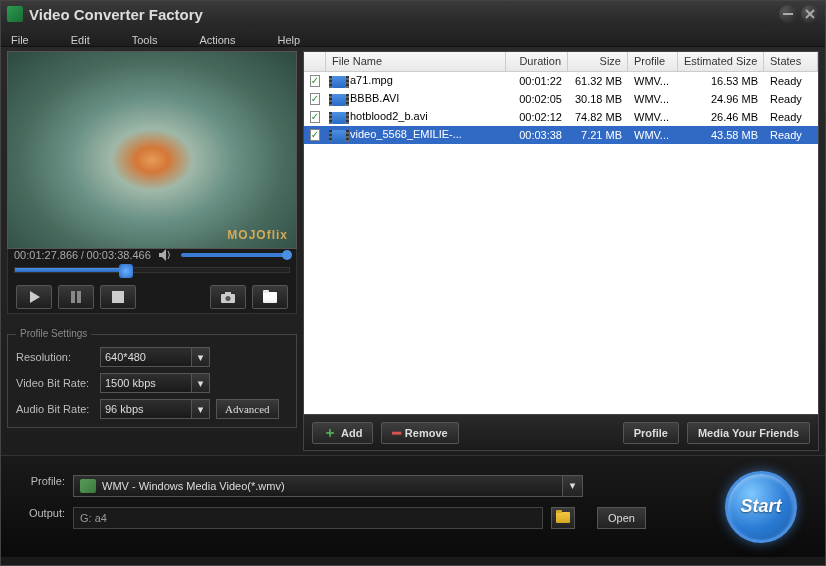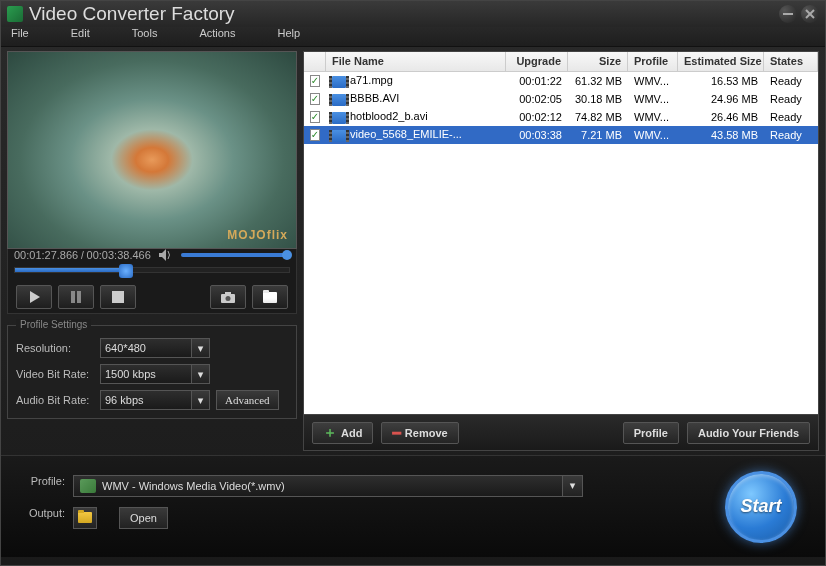--- a/index.html
+++ b/index.html
@@ -1,52 +1,52 @@
 <!DOCTYPE html>
 <html><head>
 <meta charset="utf-8">
 <style>
 * { margin: 0; padding: 0; box-sizing: border-box; font-family: Tahoma, Arial, sans-serif; font-size: 11px; }
 body { background: #000; width: 826px; height: 566px; overflow: hidden; }
 .window { width: 826px; height: 566px; background: linear-gradient(#2a2a2a, #1a1a1a); border: 1px solid #444; }
 .titlebar { height: 26px; background: linear-gradient(#3a3a3a, #262626); display: flex; align-items: center; padding: 0 6px; color: #ddd; }
 .titlebar .logo { width: 16px; height: 16px; background: linear-gradient(135deg,#2a9d4f,#1a6b35); border-radius: 2px; margin-right: 6px; position: relative; }
-.titlebar .title { font-weight: normal; font-size: 19px; flex: 1; }
+.titlebar .title { font-weight: bold; font-size: 15px; flex: 1; }
 .titlebar .wbtn { width: 18px; height: 18px; border-radius: 50%; background: radial-gradient(circle at 30% 30%, #555, #222); margin-left: 4px; display: flex; align-items: center; justify-content: center; color: #aaa; cursor: pointer; }
-.menubar { height: 20px; background: linear-gradient(#282828,#1e1e1e); display: flex; align-items: flex-start; padding: 0 10px; color: #ccc; border-bottom: 1px solid #111; }
+.menubar { height: 20px; background: linear-gradient(#282828,#1e1e1e); display: flex; align-items: flex-end; padding: 0 10px; color: #ccc; border-bottom: 1px solid #111; }
 .menubar span { margin-right: 42px; cursor: pointer; }
 .content { display: flex; height: 408px; padding: 4px 6px; gap: 6px; }
 .left { width: 296px; display: flex; flex-direction: column; }
 .preview-frame { border: 1px solid #555; background: #111; height: 198px; position: relative; overflow: hidden; }
 .preview-img { width: 100%; height: 100%; background: radial-gradient(ellipse at 50% 55%, #e89a5a 0%, #d47838 8%, #9fb8a8 20%, #6a9186 40%, #486b5e 65%, #2d4940 100%); position: relative; }
 .mojo { position: absolute; right: 8px; bottom: 6px; color: #d4a95a; font-size: 12px; font-weight: bold; letter-spacing: 1px; }
 .playbar { background: #1a1a1a; border: 1px solid #333; border-top: none; padding: 0 6px; }
 .timeline { display: flex; align-items: center; color: #aaa; gap: 8px; }
 .timeline .times { font-size: 10px; }
 .vol-icon { width: 14px; height: 12px; }
 .slider { flex: 1; height: 4px; background: #333; border-radius: 2px; position: relative; }
 .slider .fill { position: absolute; left: 0; top: 0; bottom: 0; background: #3a7bd5; border-radius: 2px; }
 .slider .thumb { position: absolute; top: -3px; width: 10px; height: 10px; background: #4a90e2; border-radius: 50%; }
 .scrub { margin-top: 6px; height: 6px; background: #222; position: relative; border: 1px solid #333; }
 .scrub .fill { position: absolute; left: 0; top: 0; bottom: 0; background: linear-gradient(#4a90e2,#2a6bc5); }
 .scrub .thumb { position: absolute; top: -4px; width: 14px; height: 14px; background: radial-gradient(#6ab0ff,#2a6bc5); border-radius: 3px; }
 .controls { display: flex; gap: 6px; margin-top: 8px; padding: 4px 2px; }
 .ctrl-btn { width: 36px; height: 24px; background: linear-gradient(#3a3a3a,#1e1e1e); border: 1px solid #555; border-radius: 2px; display: flex; align-items: center; justify-content: center; cursor: pointer; }
 .ctrl-btn.wide { width: 36px; }
 .spacer { flex: 1; }
-.profile-settings { margin-top: 11px; border: 1px solid #444; padding: 6px 8px 8px; background: #1f1f1f; position: relative; }
+.profile-settings { margin-top: 20px; border: 1px solid #444; padding: 6px 8px 8px; background: #1f1f1f; position: relative; }
 .profile-settings .legend { position: absolute; top: -7px; left: 8px; background: #1f1f1f; padding: 0 4px; color: #888; font-size: 10px; }
 .prow { display: flex; align-items: center; margin-top: 6px; gap: 6px; }
 .prow label { width: 78px; color: #bbb; }
 .combo { flex: 1; height: 20px; background: linear-gradient(#2e2e2e,#1a1a1a); border: 1px solid #555; color: #ddd; display: flex; align-items: center; padding: 0 4px; position: relative; cursor: pointer; }
 .combo .arrow { position: absolute; right: 0; top: 0; bottom: 0; width: 18px; background: linear-gradient(#3a3a3a,#222); border-left: 1px solid #555; display: flex; align-items: center; justify-content: center; }
 .adv-btn { height: 20px; padding: 0 8px; background: linear-gradient(#3a3a3a,#222); border: 1px solid #555; color: #ddd; cursor: pointer; font-family: Liberation Serif, serif; }
 .right { flex: 1; display: flex; flex-direction: column; border: 1px solid #444; background: #fff; }
 .filehead { display: flex; background: linear-gradient(#f8f8f8,#e8e8e8); border-bottom: 1px solid #ccc; height: 20px; color: #333; }
-.filehead div { padding: 3px 6px; border-right: 1px solid #ccc; overflow: hidden; white-space: nowrap; font-weight: bold; }
+.filehead div { padding: 3px 6px; border-right: 1px solid #ccc; overflow: hidden; white-space: nowrap; }
 .col-check { width: 22px; }
 .col-name { flex: 1; min-width: 180px; }
 .col-dur { width: 62px; text-align: right; }
 .col-size { width: 60px; text-align: right; }
 .col-prof { width: 50px; }
 .col-est { width: 86px; text-align: right; }
 .col-state { width: 54px; }
 .filelist { flex: 1; overflow: auto; background: #fff; }
 .frow { display: flex; height: 18px; align-items: center; color: #000; }
 .frow.sel { background: #316ac5; color: #fff; }
@@ -180,21 +180,21 @@
             </div>
           <button class="adv-btn">Advanced</button>
         </div>
       </div>
     </div>
 
     <div class="right">
       <div class="filehead">
         <div class="col-check"></div>
         <div class="col-name">File Name</div>
-        <div class="col-dur">Upgrade</div>
+        <div class="col-dur">Duration</div>
         <div class="col-size">Size</div>
         <div class="col-prof">Profile</div>
         <div class="col-est">Estimated Size</div>
         <div class="col-state">States</div>
       </div>
       <div class="filelist" id="filelist">
           <div class="frow">
             <div class="col-check">
               <div class="chk">✓</div>
             </div>
@@ -243,37 +243,40 @@
         <div class="btn">
             <span class="plus">＋</span>
             <span>Add</span>
           </div>
         <div class="btn">
             <span class="minus">━</span>
             <span>Remove</span>
           </div>
         <div class="spacer"></div>
         <div class="btn">Profile</div>
-        <div class="btn">Audio Your Friends</div>
+        <div class="btn">Media Your Friends</div>
       </div>
     </div>
   </div>
 
   <div class="bottom">
     <div class="bottom-left">
       <div class="brow">
         <label>Profile:</label>
         <div class="wide-combo">
           <div class="wmv-icon"></div>
           <span>WMV - Windows Media Video(*.wmv)</span>
           <div class="arrow">▾</div>
         </div>
       </div>
       <div class="brow">
         <label>Output:</label>
+        <div class="output-field">
+            <span>G: a4</span>
+          </div>
         <div class="folder-btn">
             <div class="folder-icon"></div>
           </div>
         <button class="open-btn">Open</button>
       </div>
     </div>
     <div class="start-btn">Start</div>
   </div>
 </div>
 

